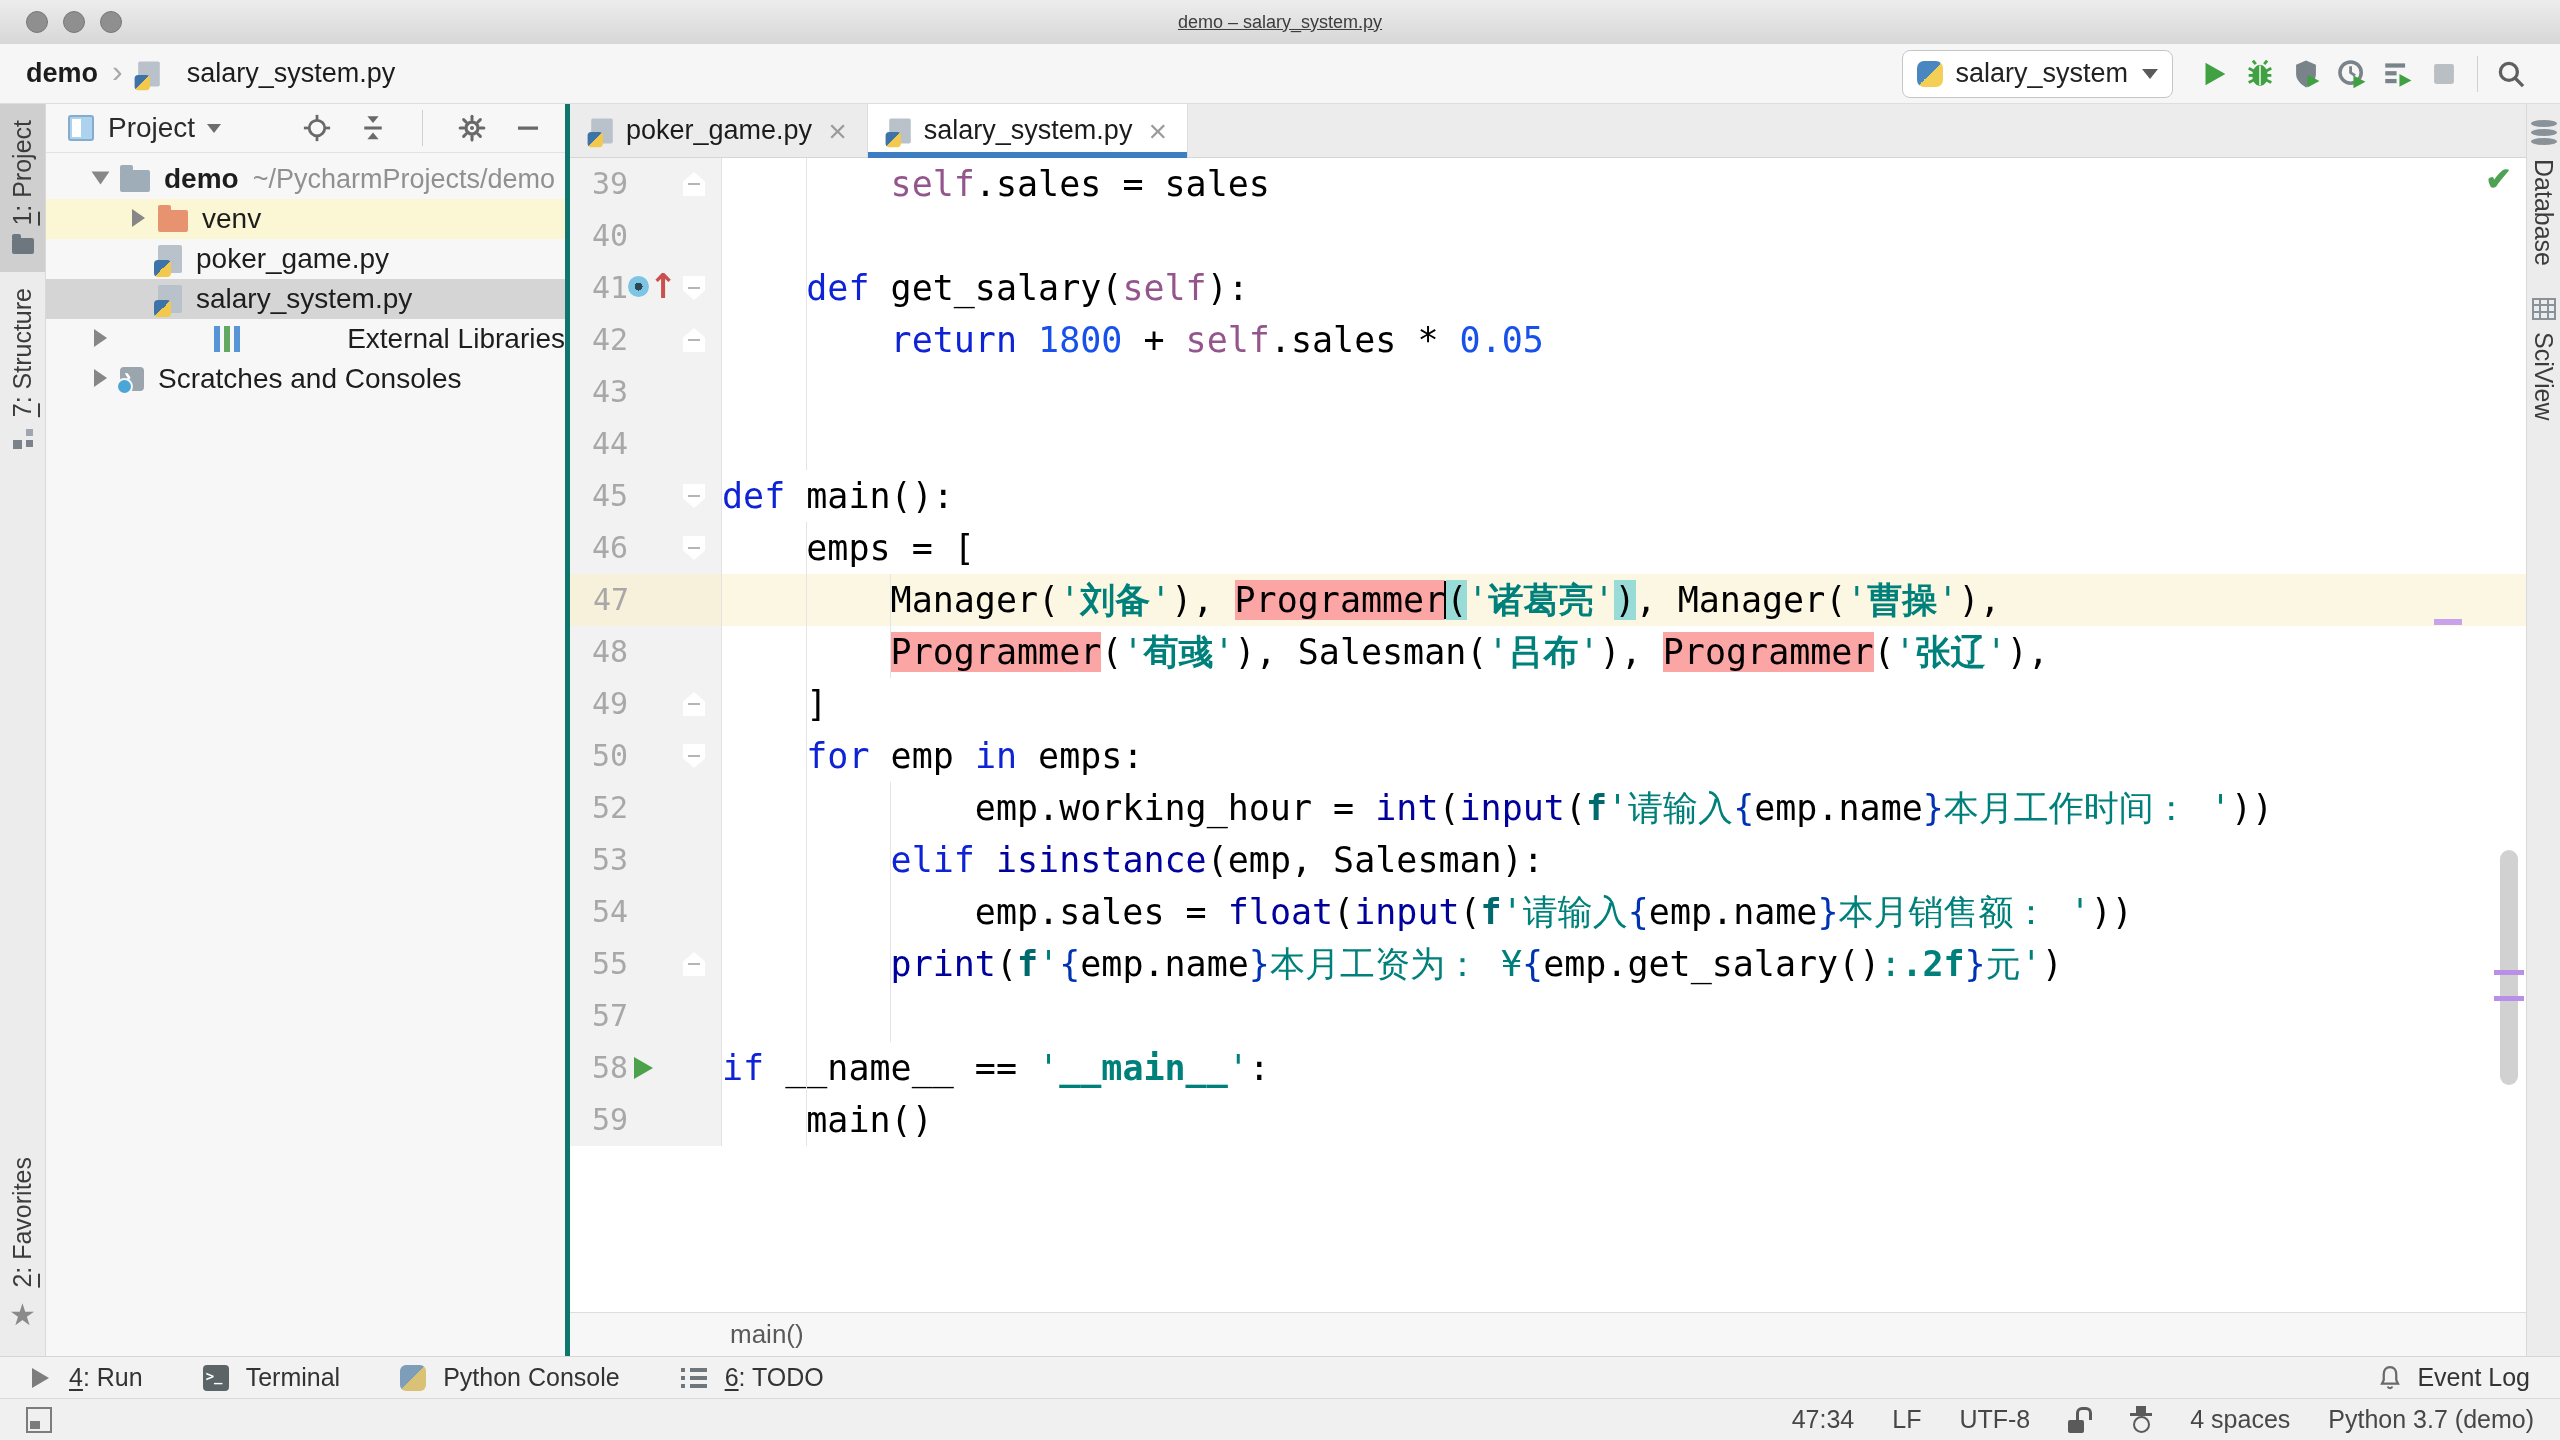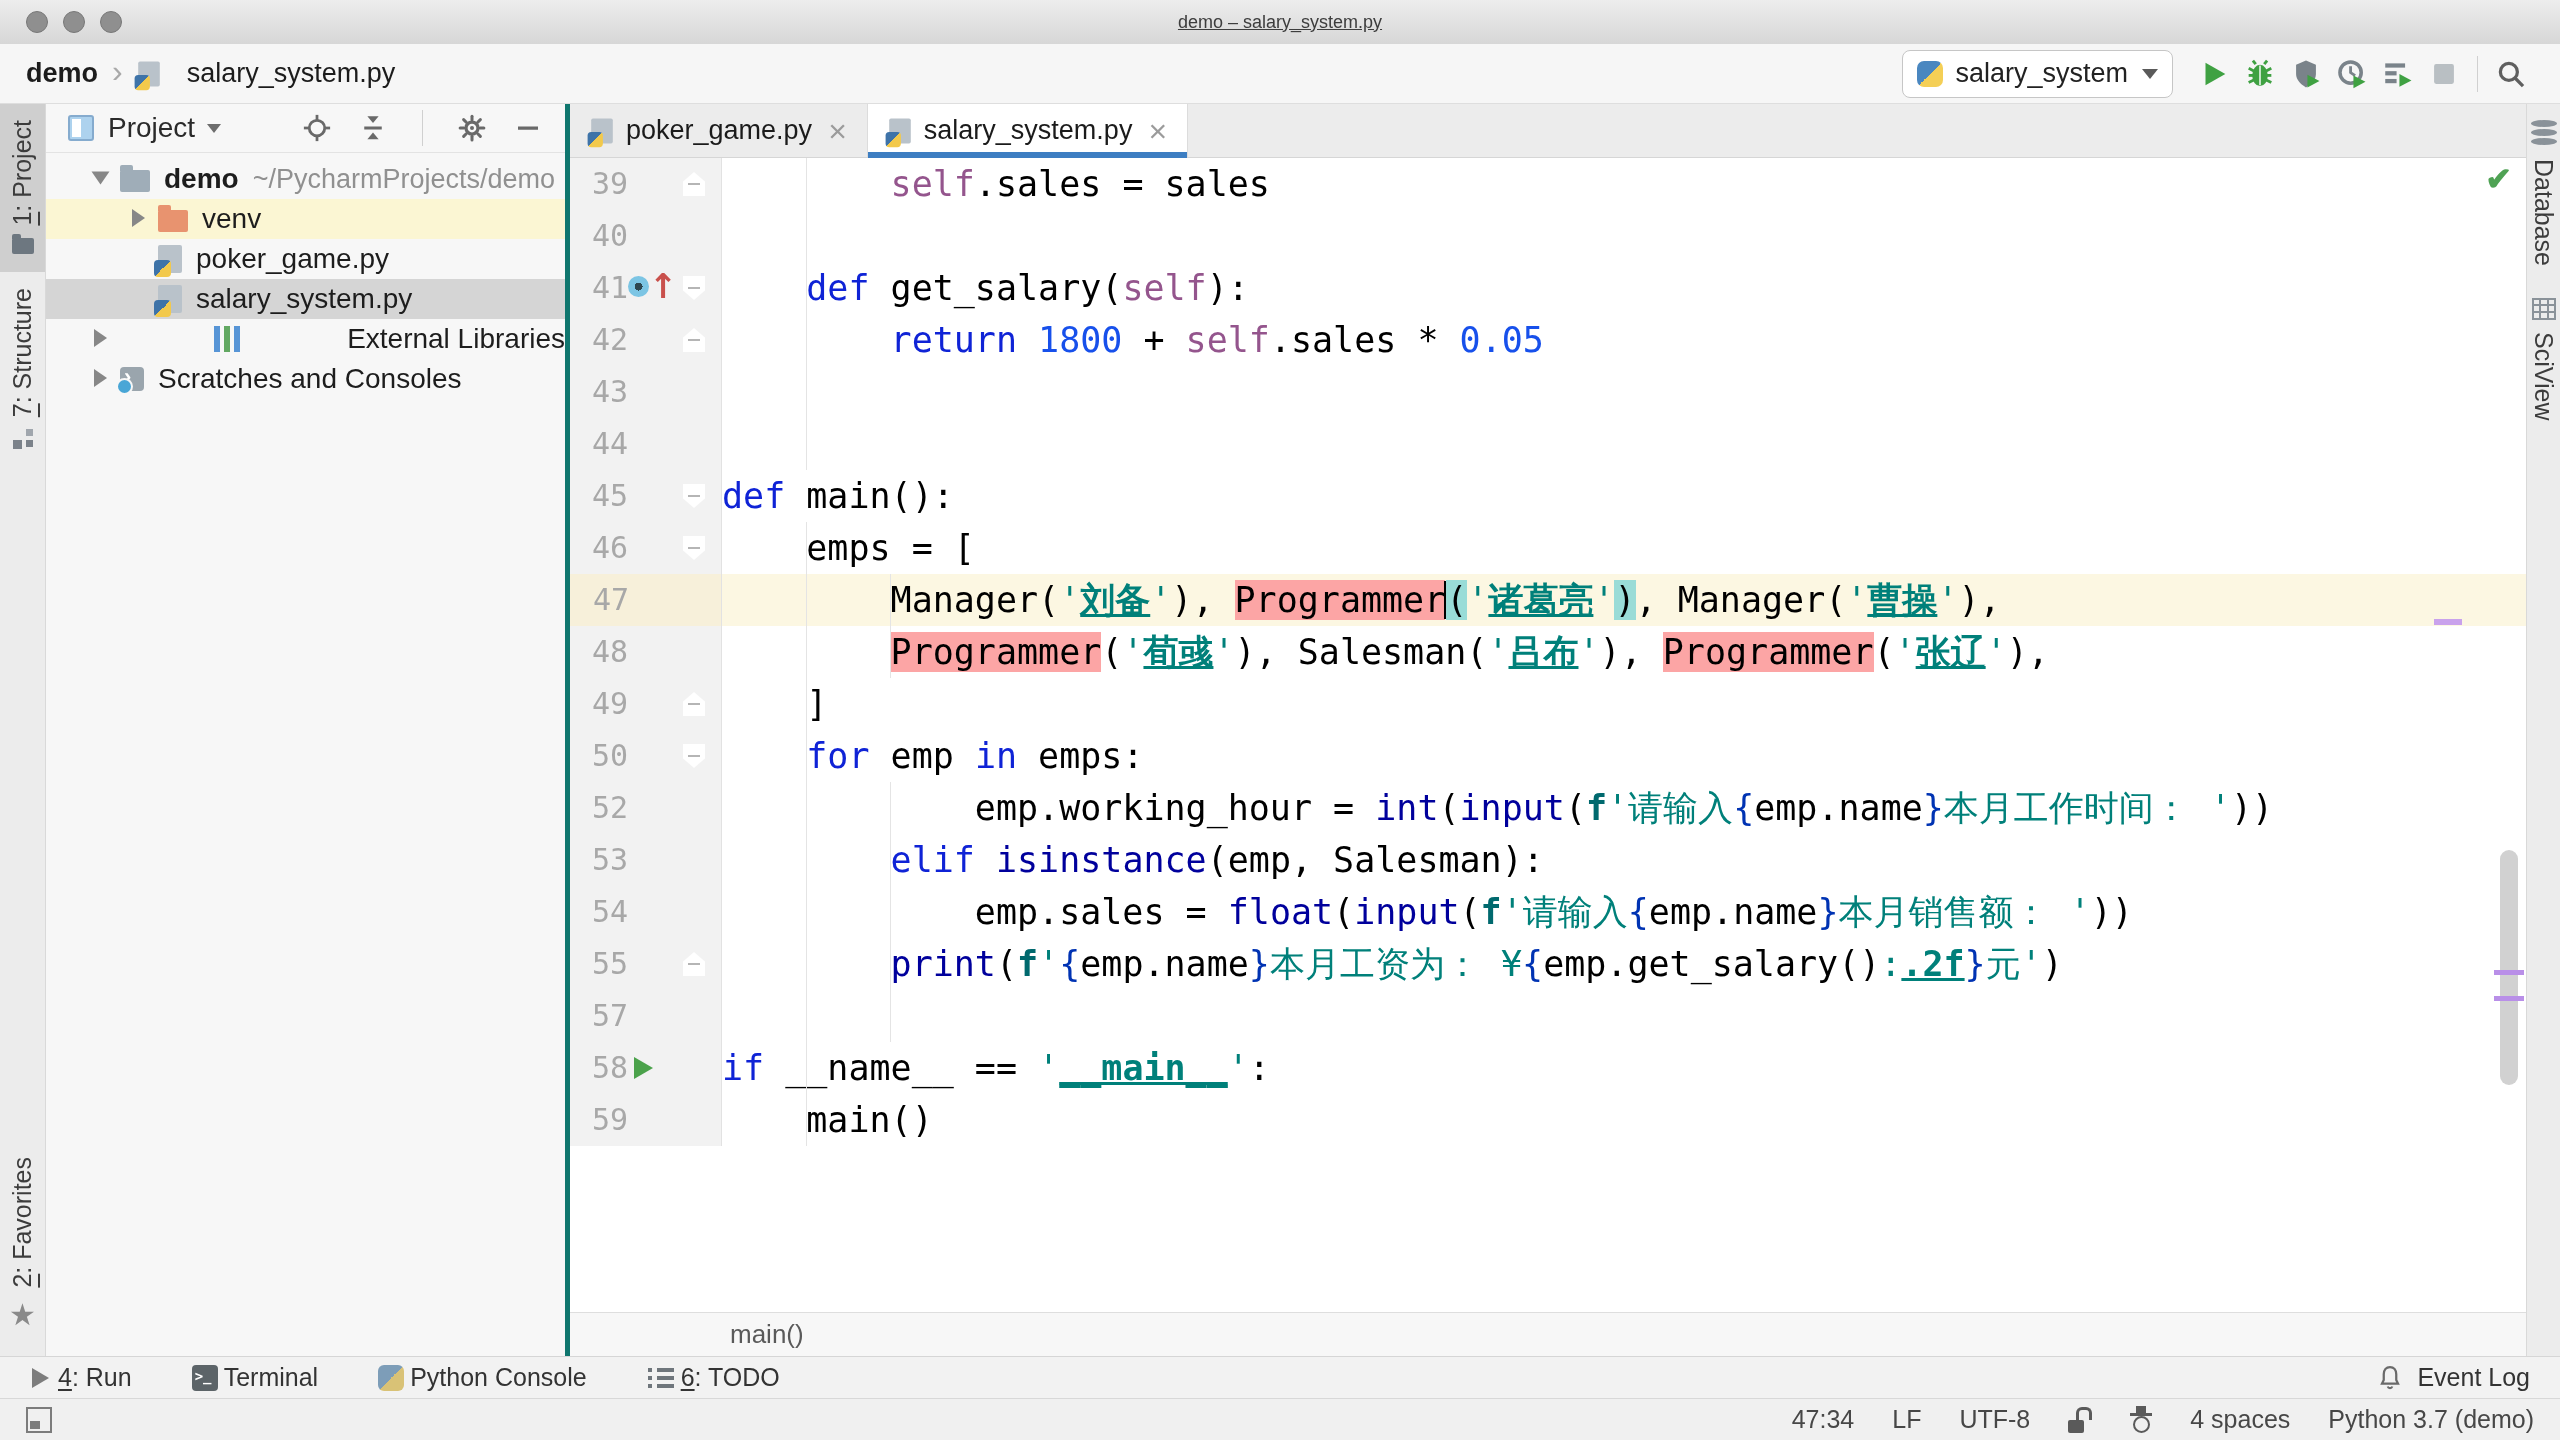--- a/index.html
+++ b/index.html
@@ -92,38 +92,38 @@
   .fold{width:22px;height:24px;background:#fff;position:relative;filter:drop-shadow(0 0 1px #9e9e9e);}
   .fold::after{content:"";position:absolute;left:5px;right:5px;top:11px;height:2px;background:#b5b5b5;}
   .fold.down{clip-path:polygon(0 0,100% 0,100% 60%,50% 100%,0 60%);}
   .fold.up{clip-path:polygon(50% 0,100% 40%,100% 100%,0 100%,0 40%);}
   .gi-run::before{content:"";position:absolute;left:6px;top:15px;border-left:19px solid #4ba24b;border-top:11px solid transparent;border-bottom:11px solid transparent;}
   .gi-override::before{content:"";position:absolute;left:0px;top:14px;width:21px;height:21px;border-radius:50%;
      background:radial-gradient(circle at 50% 50%,#2e4750 0 4px,#7cc5e4 4px 100%);}
   .gi-override::after{content:"↑";position:absolute;left:21px;top:0px;color:#c9504c;font-size:34px;font-weight:bold;font-family:"DejaVu Sans",sans-serif;line-height:48px;}
 
   .tk.k{color:#0f23d6;} .tk.b{color:#00009c;} .tk.n{color:#1750eb;} .tk.p{color:#94558d;}
-  .tk.s{color:#00807a;} .tk.sb{color:#00807a;font-weight:bold;text-decoration:underline;}
+  .tk.s{color:#00807a;} .tk.sb{color:#00807a;font-weight:bold;}
   .tk.f{color:#00696e;font-weight:bold;} .tk.br{color:#0033b3;} .tk.d{color:#000;}
   .tk.hi{background:#fca5a5;} .tk.hp{background:#99dcd7;}
   .caret{display:inline-block;width:3px;height:38px;background:#000;vertical-align:-7px;margin:0 -1px;}
 
   .guide{position:absolute;width:1px;background:#e4e4e4;}
   .echeck{position:absolute;top:2px;right:14px;color:#4fa254;font-size:32px;font-weight:bold;}
   .scrollthumb{position:absolute;right:8px;top:692px;width:18px;height:235px;background:#c9c9c9;border-radius:9px;opacity:.85;}
   .stripe-mark{position:absolute;right:2px;width:30px;height:5px;background:#b98fe8;}
   .linemark{position:absolute;width:28px;height:6px;background:#c9a2ec;}
 
   .ecrumb{position:absolute;left:0;right:0;bottom:0;height:44px;background:#f7f7f7;border-top:1px solid #dedede;
     display:flex;align-items:center;padding-left:160px;font-size:26px;color:#5a5a5a;box-sizing:border-box;}
 
   
   .toolbar-bottom{position:absolute;left:0;right:0;top:1356px;height:42px;background:#f2f2f2;border-top:1px solid #d6d6d6;
     display:flex;align-items:center;padding:0 30px;box-sizing:border-box;font-size:25px;color:#333;}
-  .bbitem{display:flex;align-items:center;gap:6px;margin-right:60px;}
+  .bbitem{display:flex;align-items:center;gap:17px;margin-right:60px;}
   .bbright{margin-left:auto;display:flex;align-items:center;gap:12px;}
   .statusbar{position:absolute;left:0;right:0;top:1398px;height:42px;background:#f0f0f0;border-top:1px solid #d8d8d8;
     display:flex;align-items:center;padding:0 26px;box-sizing:border-box;font-size:25px;color:#474747;}
   .stright{margin-left:auto;display:flex;align-items:center;gap:38px;}
 
   
   .bicon{display:inline-block;position:relative;}
   .i-run-arrow{width:22px;height:24px;}
   .i-run-arrow::before{content:"";position:absolute;left:2px;top:2px;border-left:17px solid #7d7d7d;border-top:10px solid transparent;border-bottom:10px solid transparent;}
   .i-terminal{width:26px;height:26px;background:#5c6468;border-radius:4px;}

